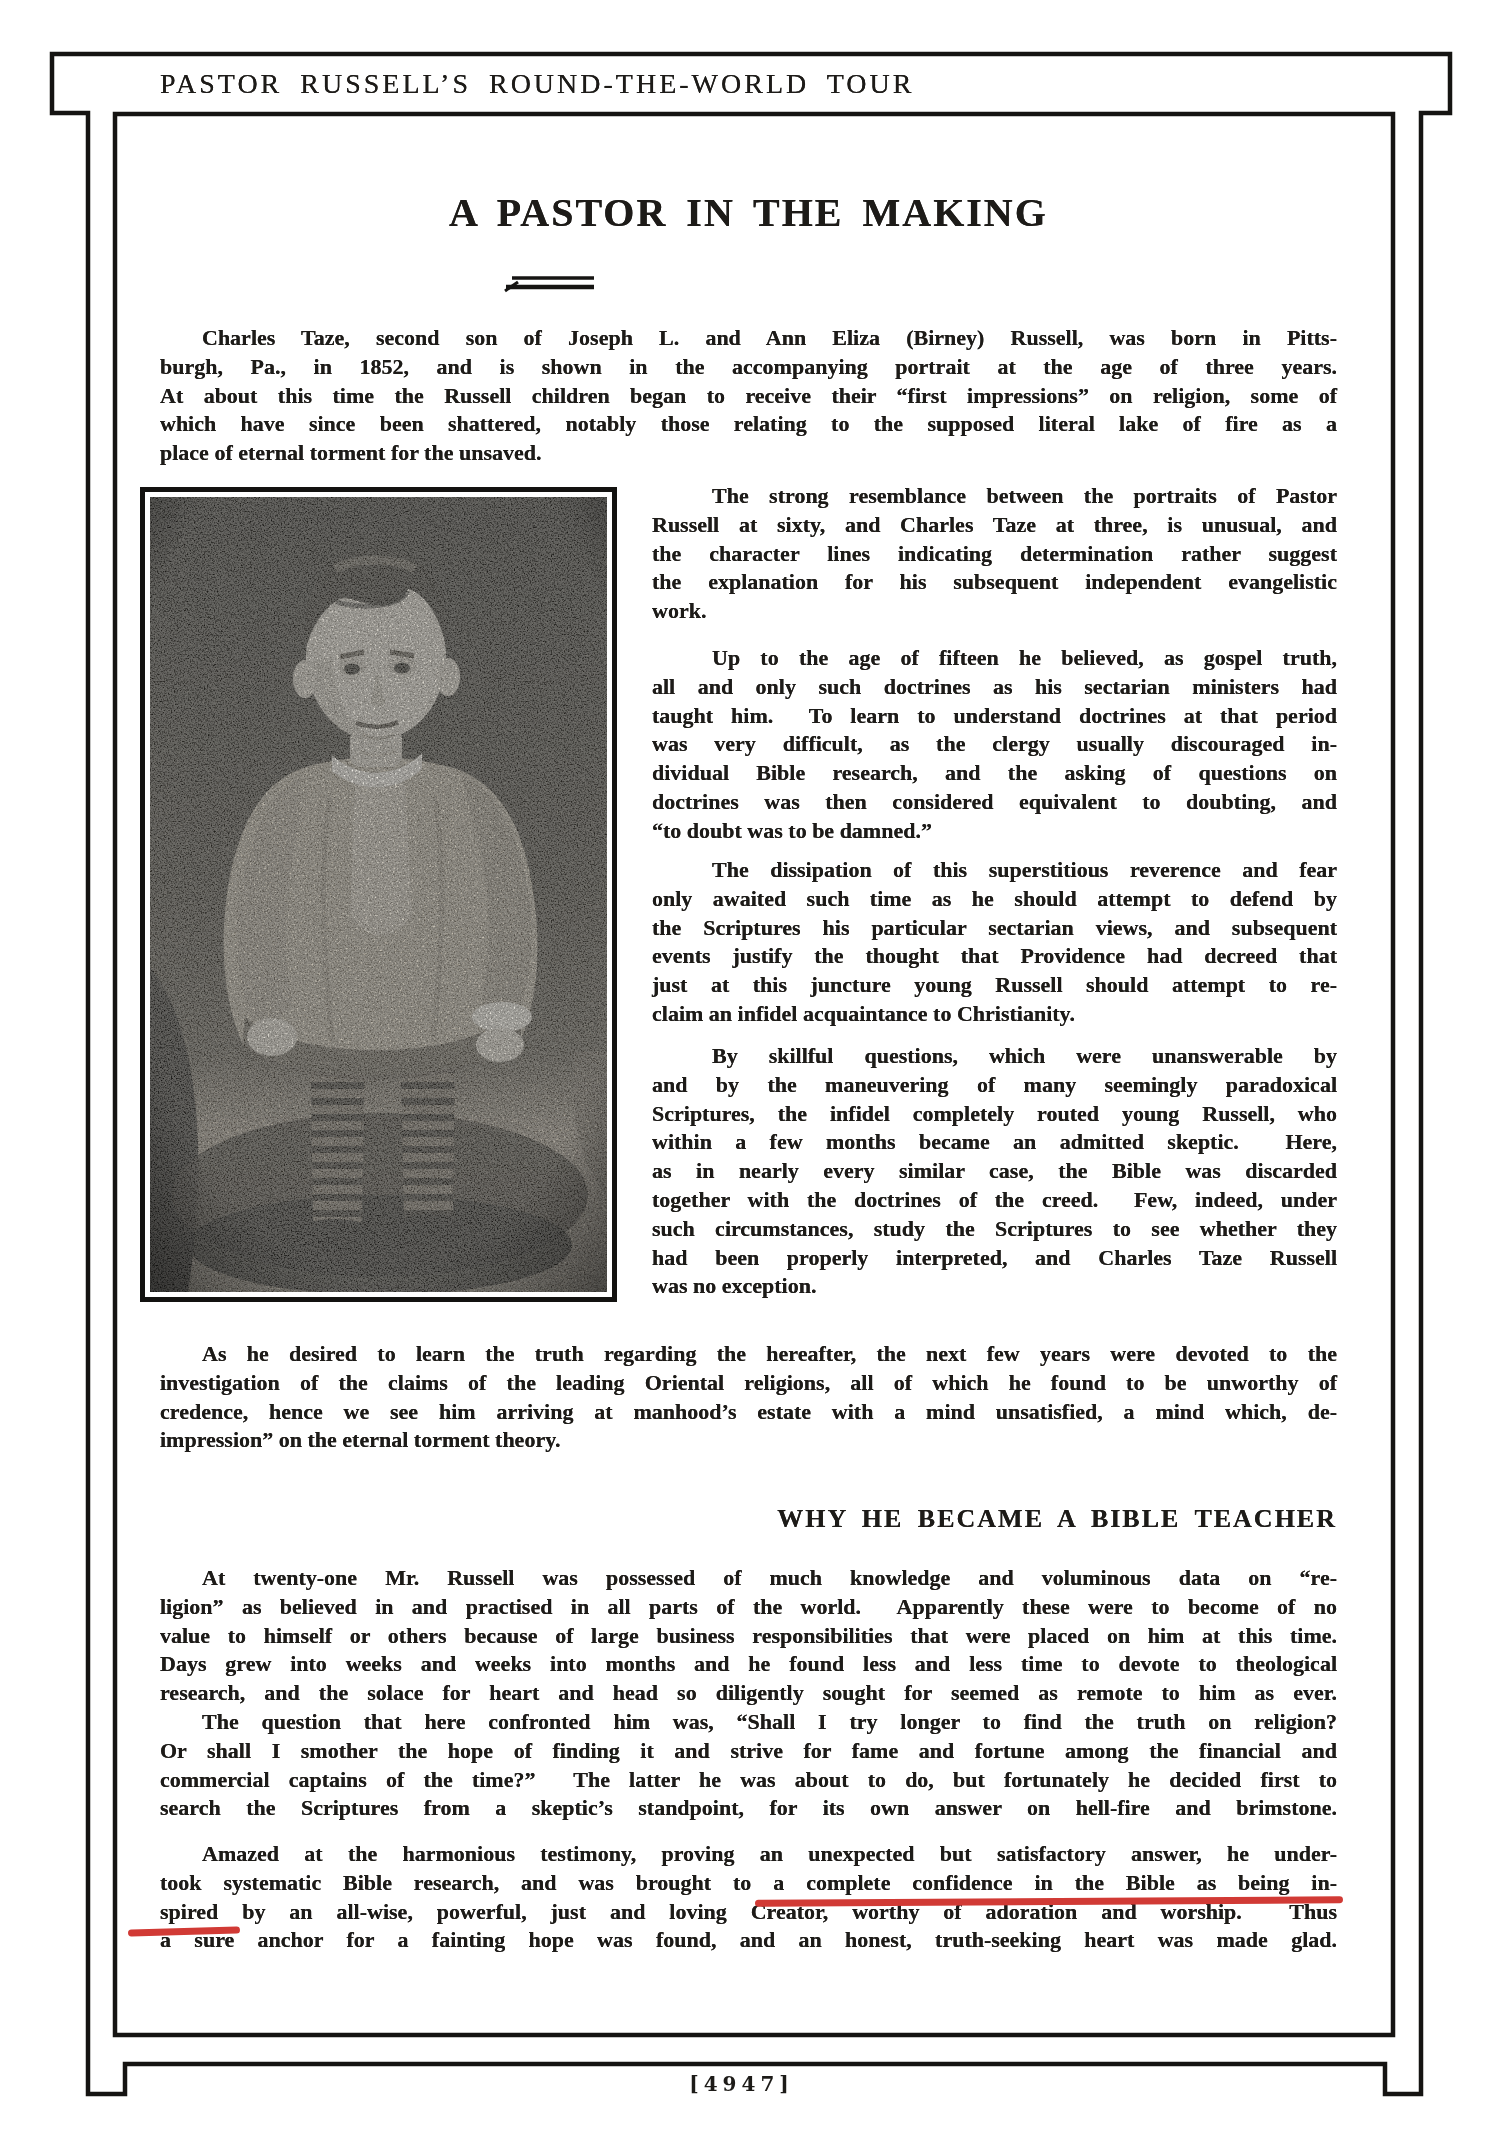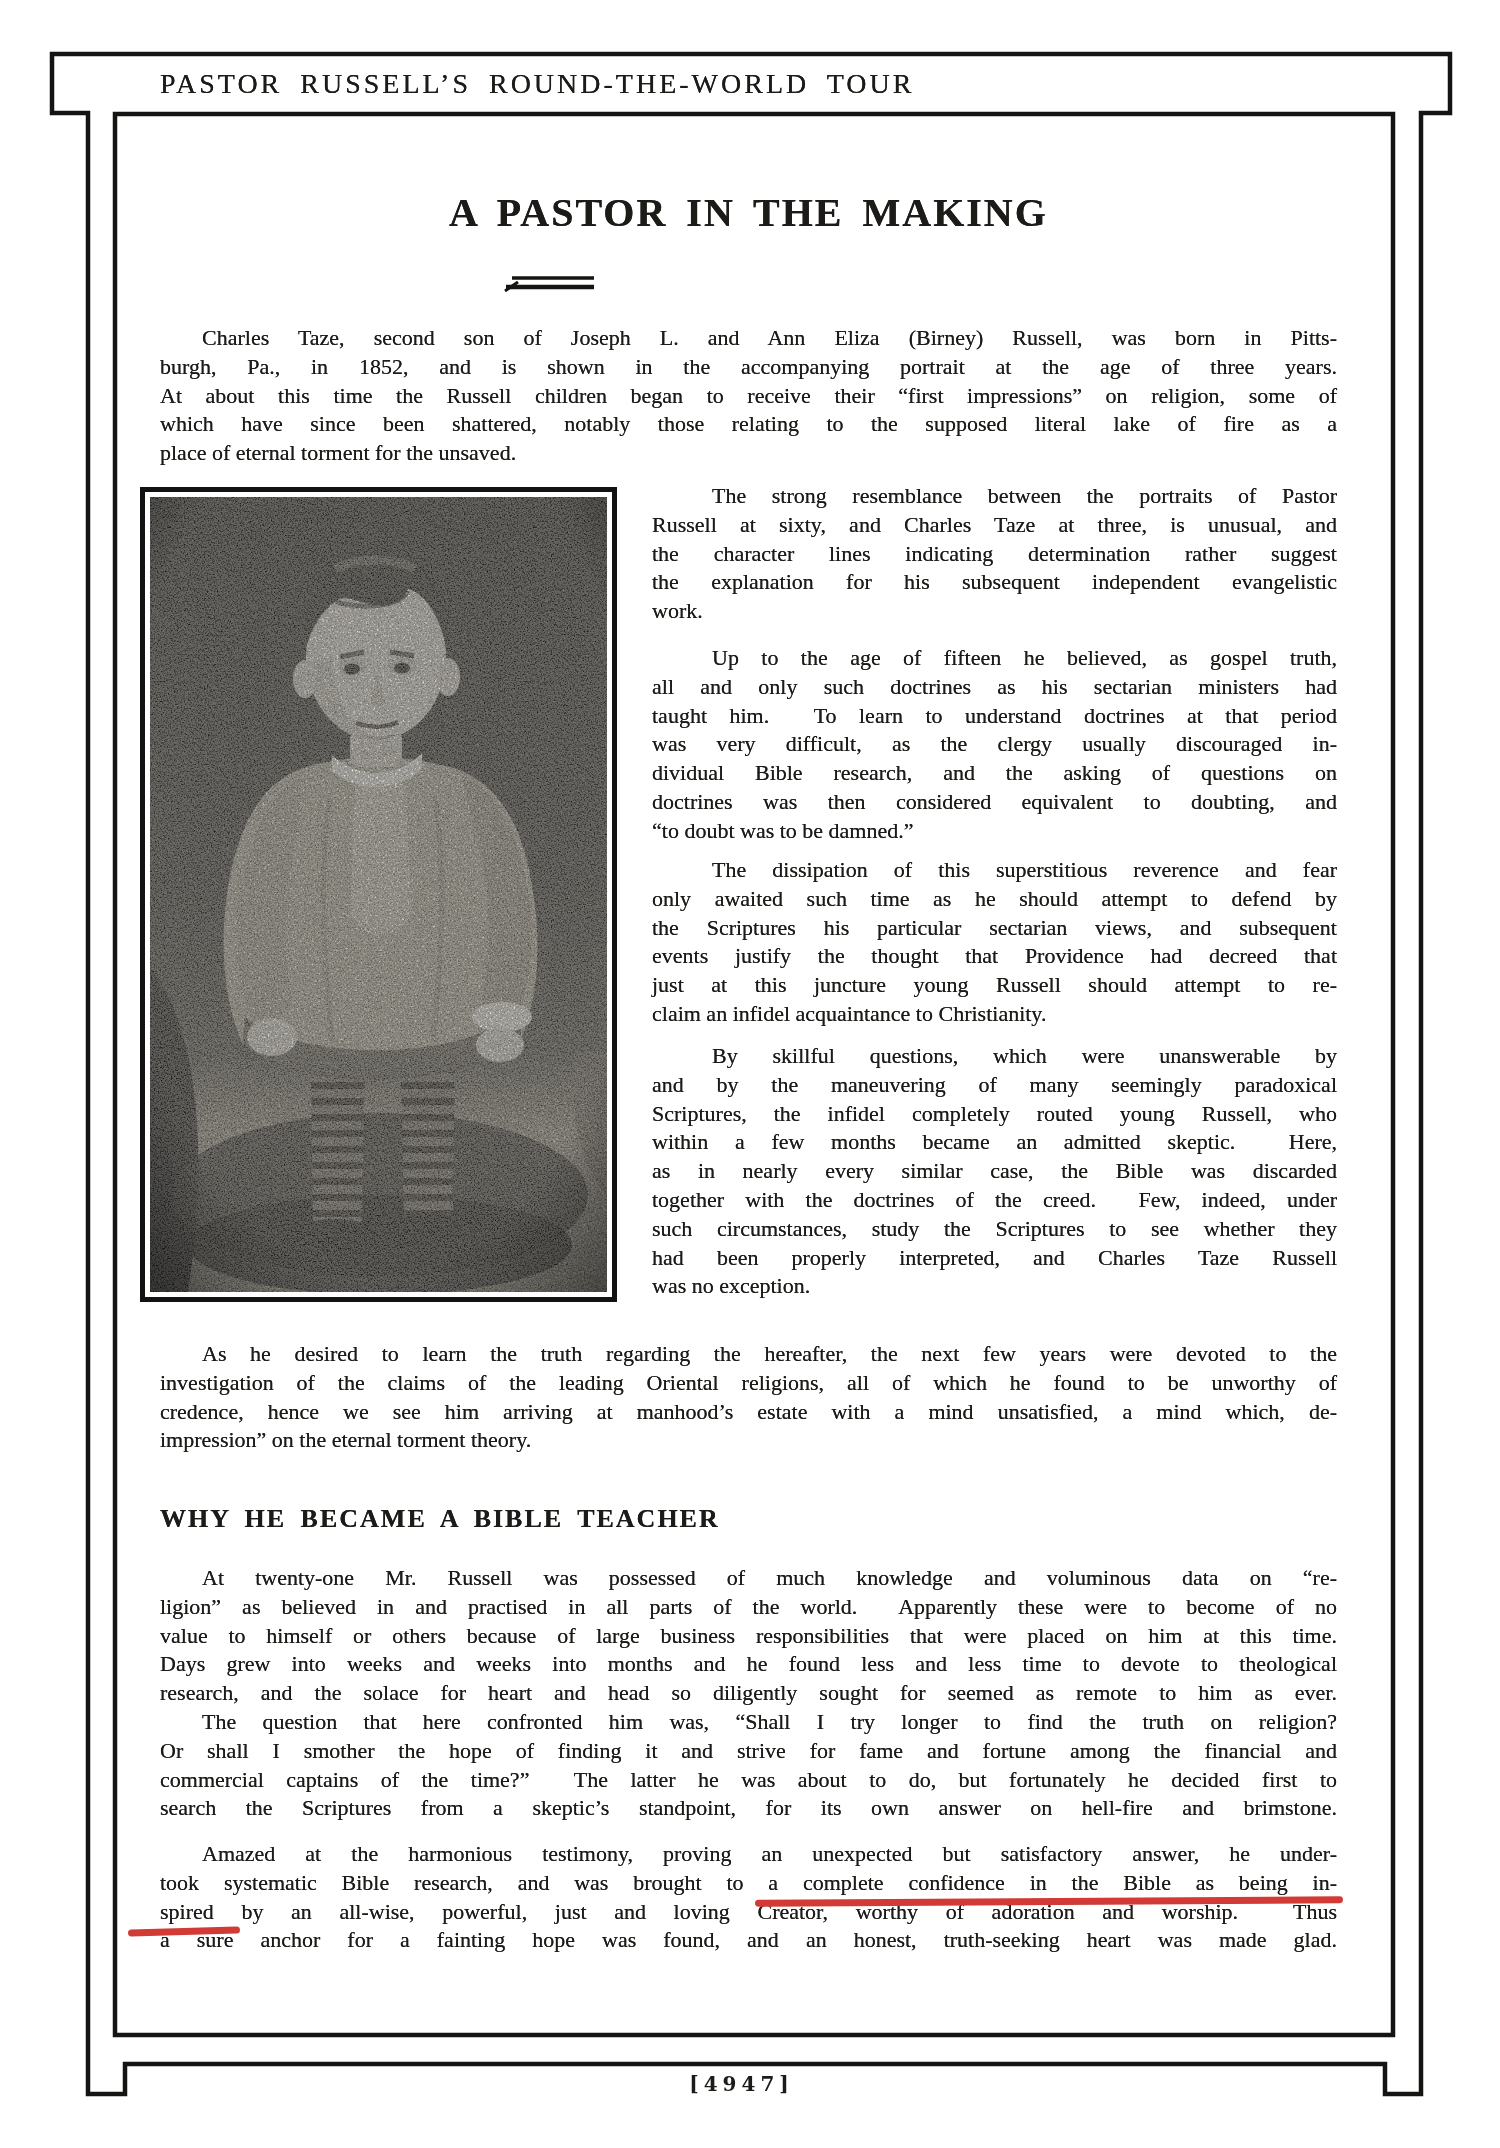--- a/index.html
+++ b/index.html
@@ -20,28 +20,29 @@
   }
   .article-title{
     position:absolute;left:160px;top:190px;width:1177px;height:46px;
     line-height:46px;text-align:center;font-weight:bold;
     font-size:40px;letter-spacing:2px;word-spacing:7px;
     text-shadow:0 0 .6px rgba(20,18,16,.9);
   }
   .divider-svg{position:absolute;left:502px;top:271px;width:96px;height:24px;}
   .section-heading{
     position:absolute;left:160px;top:1500px;width:1177px;height:38px;
-    line-height:38px;text-align:left;font-weight:bold;
+    line-height:38px;text-align:right;font-weight:bold;
     font-size:26px;letter-spacing:2px;word-spacing:6px;
     text-shadow:0 0 .5px rgba(20,18,16,.9);
   }
   .para{
     position:absolute;
     font-size:22px;line-height:28.8px;
     text-shadow:0 0 .45px rgba(25,22,20,.85);
+    font-weight:bold;
   }
   .wide{left:160px;width:1177px;}
   .rcol{left:652px;width:685px;}
   .line{text-align:justify;text-align-last:justify;}
   .line.last{text-align-last:left;}
   .wide .line.first{text-indent:42px;}
   .rcol .line.first{text-indent:60px;}
   .portrait{
     position:absolute;left:140px;top:487px;width:477px;height:815px;
     box-sizing:border-box;

